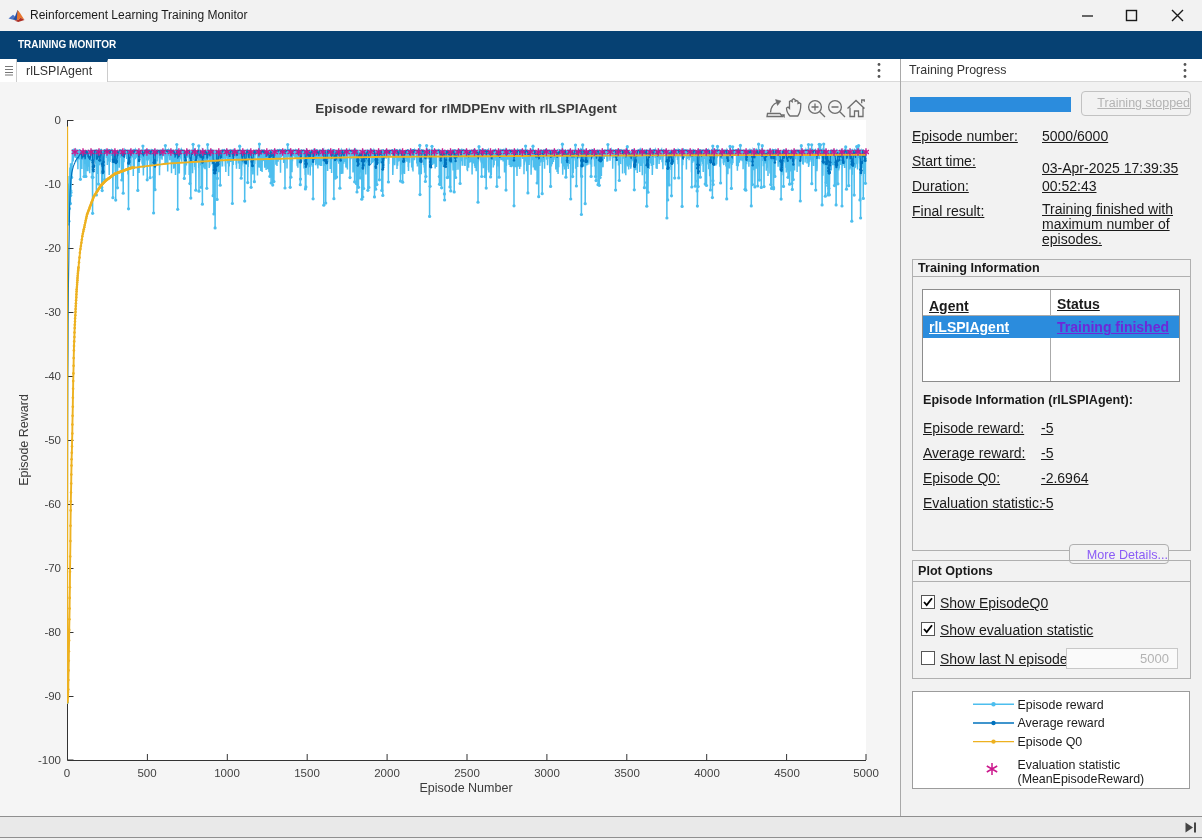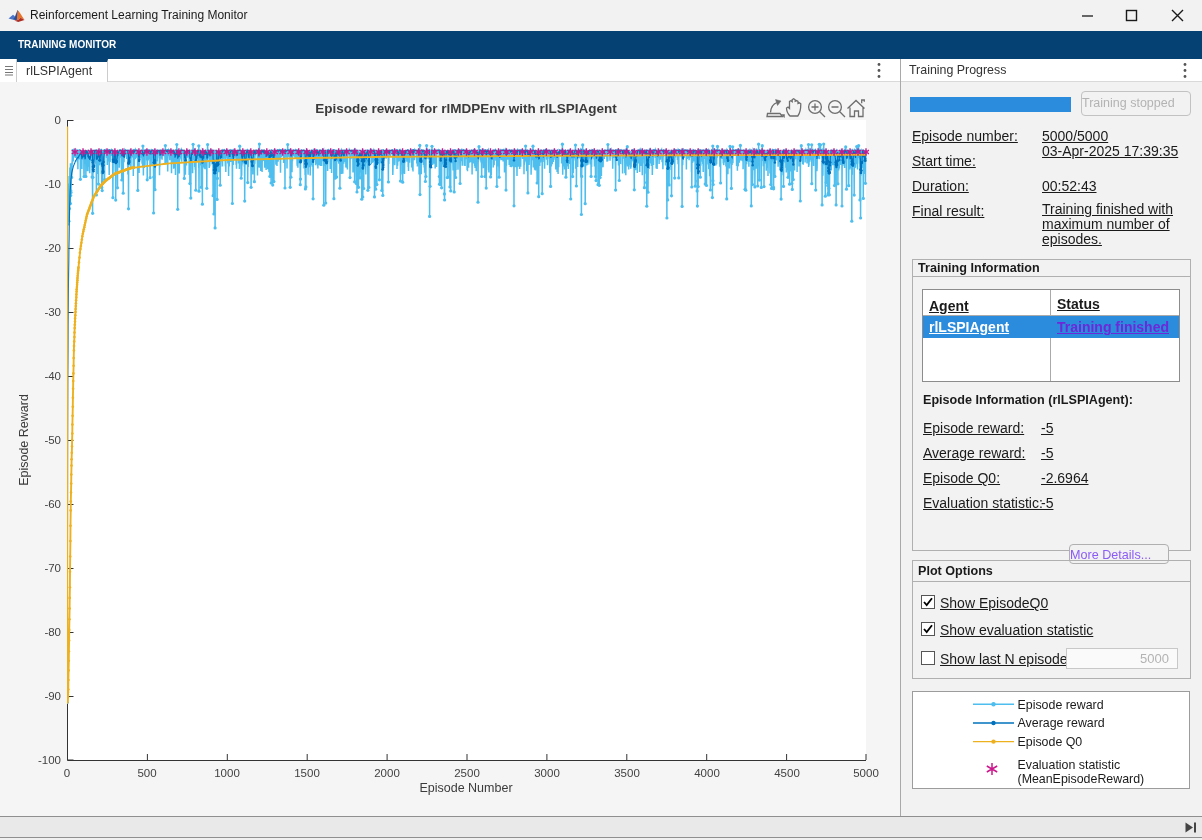--- a/index.html
+++ b/index.html
@@ -14,21 +14,21 @@
 #tabtext { left:26px; top:64px; font-size:12.4px; color:#333; }
 #divider { left:900px; top:59px; width:1px; height:757px; background:#a9a9a9; }
 #rpanel { left:901px; top:82px; width:301px; height:734px; background:#f2f2f2; }
 #rphead { left:901px; top:59px; width:301px; height:23px; background:#fff; border-bottom:1px solid #d9d9d9; }
 #rptitle { left:909px; top:63px; font-size:12.4px; color:#333; }
 #figure { left:0; top:82px; width:900px; height:734px; background:#f5f5f5; }
 #bottombar { left:0; top:816px; width:1202px; height:22px; background:#e9e9e9; border-top:1px solid #8f8f8f; border-bottom:1px solid #8f8f8f; }
 .lbl { font-size:14px; color:#1a1a1a; position:absolute;text-decoration:underline; }
 .grp { position:absolute; border:1px solid #b0b0b0; }
 .grptitle { position:absolute; font-size:12.6px; font-weight:bold; color:#1a1a1a; }
-.btn { position:absolute; border:1px solid #c2c2c2; border-radius:4px; background:#f2f2f2; text-align:left; }
+.btn { position:absolute; border:1px solid #c2c2c2; border-radius:4px; background:#f2f2f2; text-align:right;text-decoration:underline; }
 .cb { position:absolute; width:14px; height:14px; background:#fff; border:1px solid #555; }
 </style></head><body>
 
 <div class="abs" id="titlebar"></div>
 <svg class="abs" style="left:8px;top:7px" width="18" height="18" viewBox="0 0 18 18">
   <path d="M0.5 11.5 L5 7.8 L7 9.6 L4.2 12.4 Z" fill="#4a74c9"></path>
   <path d="M4.2 12.4 L7 9.6 L9.5 3 L11 5.2 L8.8 13.2 Z" fill="#2a4f9e"></path>
   <path d="M9.5 3 L12 6 L16.5 13 L12.6 10.8 L10.8 12.6 L8.8 13.2 Z" fill="#e8742c"></path>
   <path d="M8.8 13.2 L10.8 12.6 L12.6 10.8 L16.5 13 L10.2 15 L6.2 13.4 Z" fill="#ad2f24"></path>
 </svg>
@@ -1060,23 +1060,23 @@
         <use href="#ast" x="850.0" y="152.0"></use>
         <use href="#ast" x="858.0" y="152.0"></use>
         <use href="#ast" x="866.0" y="152.0"></use>
       </g>
 </g>
 </svg>
 
 <div class="abs" style="left:910px;top:97px;width:161px;height:15px;background:#2b8cdd"></div>
 <div class="abs btn" style="left:1081px;top:91px;width:110px;height:25px;font-size:12.5px;color:#b3b3b3;line-height:23px">Training stopped</div>
 <div class="lbl" style="left:912px;top:128px">Episode number:</div>
-<div class="lbl" style="left:1042px;top:128px">5000/5000</div>
+<div class="lbl" style="left:1042px;top:128px">5000/6000</div>
 <div class="lbl" style="left:912px;top:153px">Start time:</div>
-<div class="lbl" style="left:1042px;top:143px">03-Apr-2025 17:39:35</div>
+<div class="lbl" style="left:1042px;top:160px">03-Apr-2025 17:39:35</div>
 <div class="lbl" style="left:912px;top:178px">Duration:</div>
 <div class="lbl" style="left:1042px;top:178px">00:52:43</div>
 <div class="lbl" style="left:912px;top:203px">Final result:</div>
 <div class="lbl" style="left:1042px;top:202px;width:152px;line-height:15px">Training finished with maximum number of episodes.</div>
 
 <div class="grp" style="left:912px;top:259px;width:279px;height:292px"></div>
 <div class="grptitle" style="left:918px;top:261px">Training Information</div>
 <div class="abs" style="left:913px;top:276px;width:277px;height:1px;background:#b0b0b0"></div>
 
 <div class="abs" style="left:922px;top:289px;width:258px;height:93px;background:#fff;border:1px solid #8c8c8c"></div>

